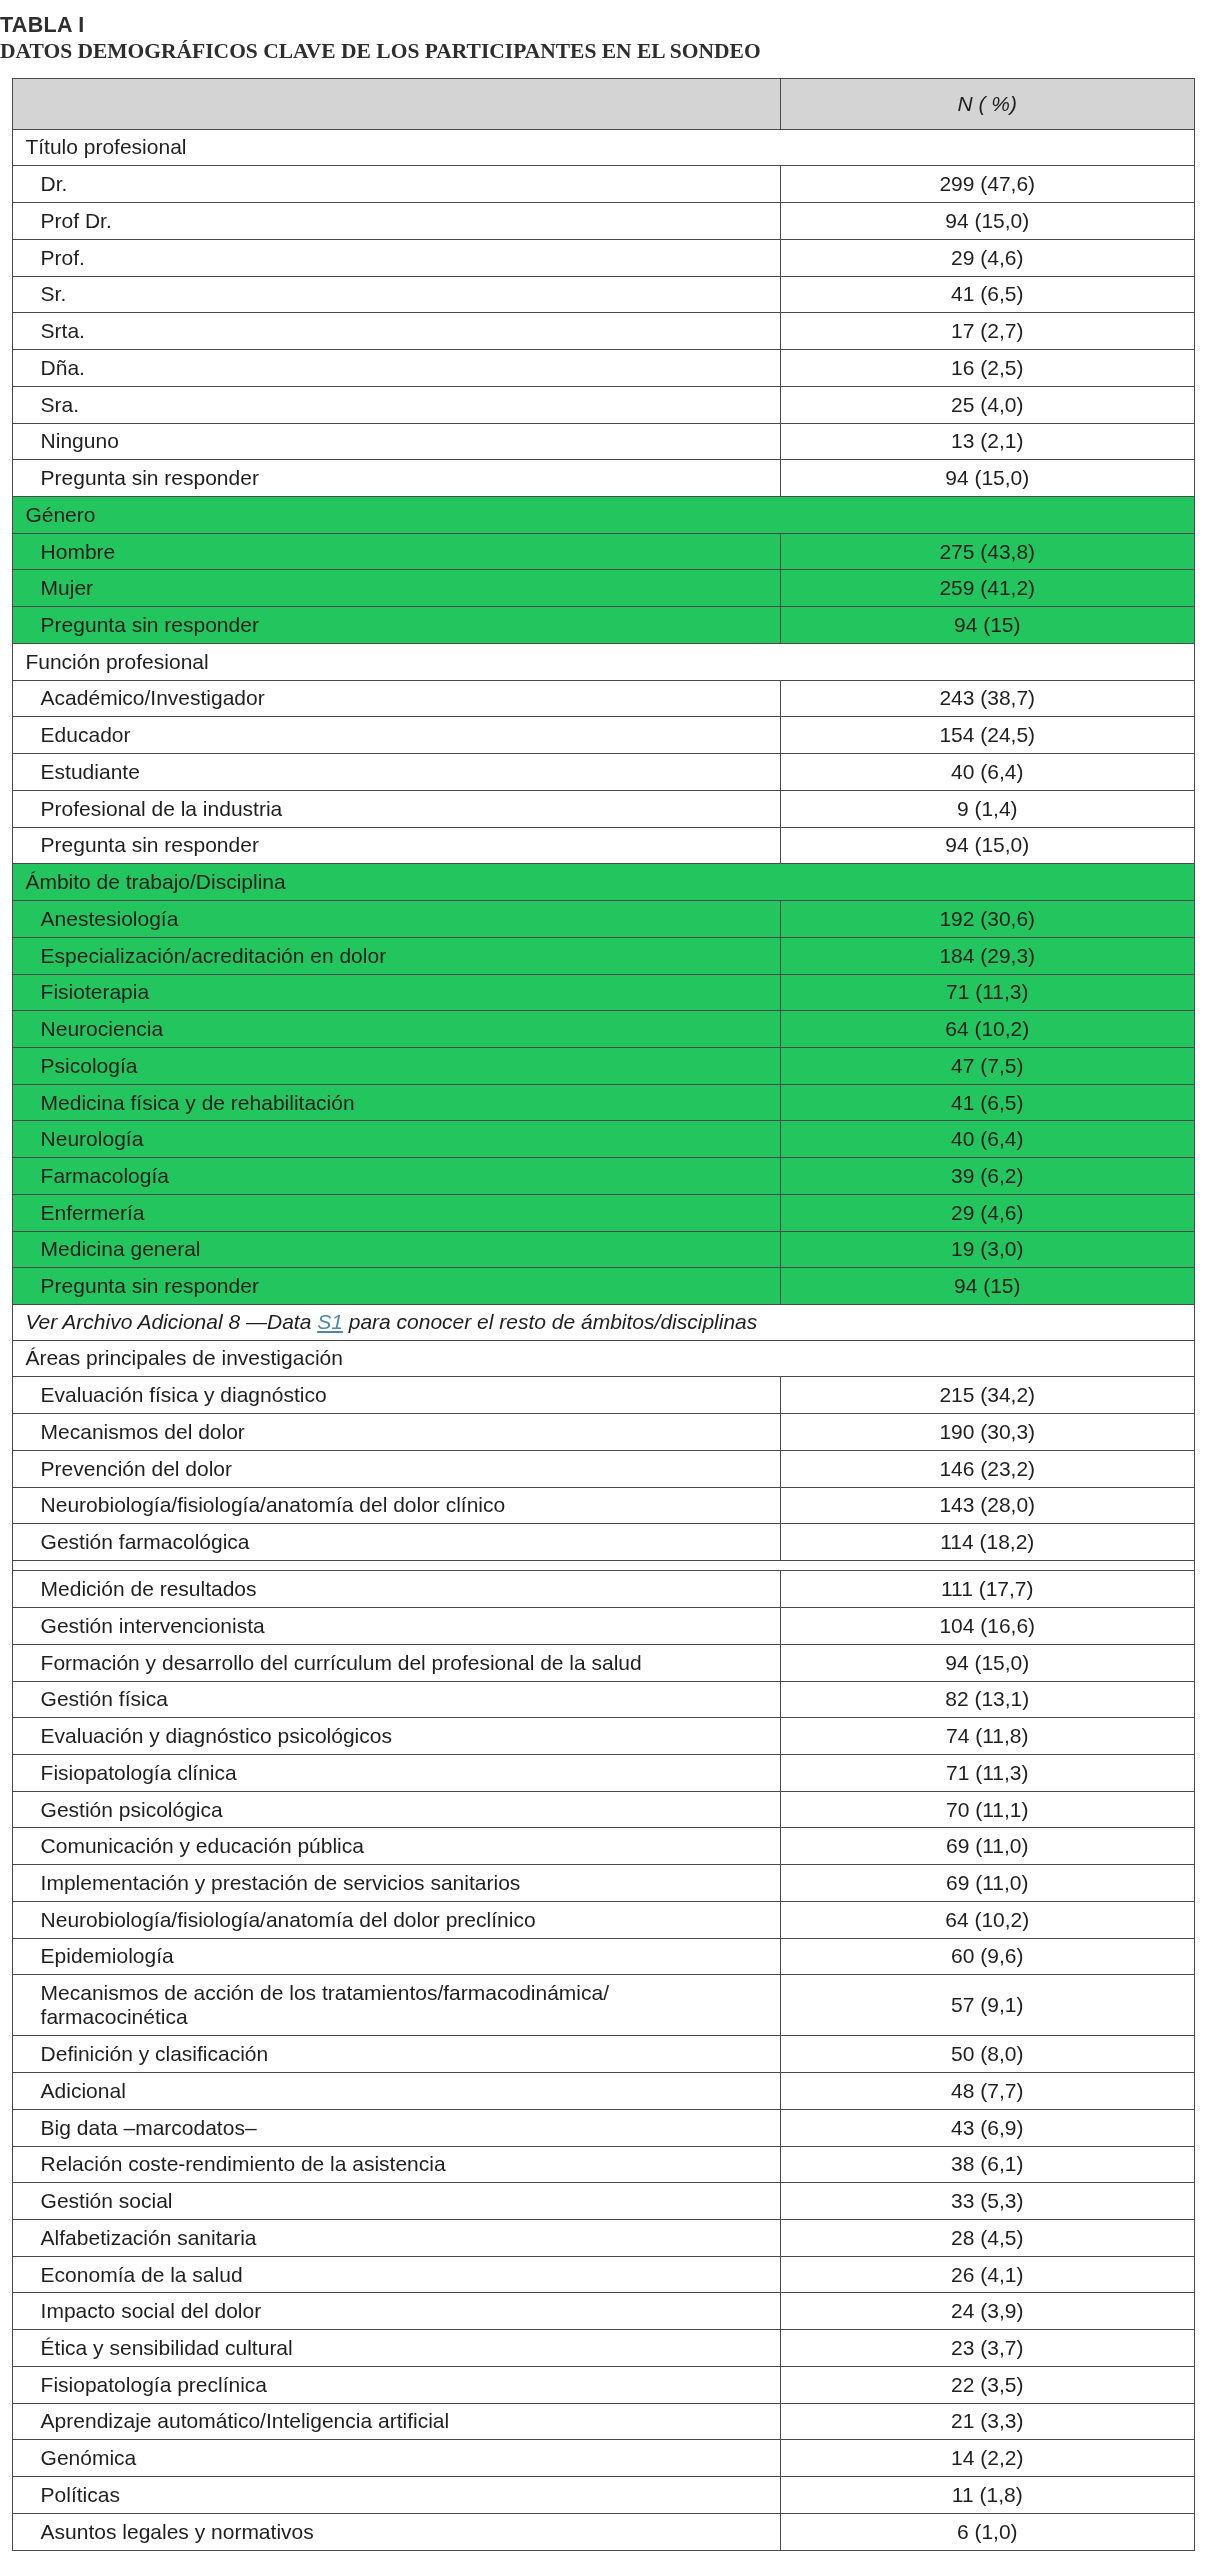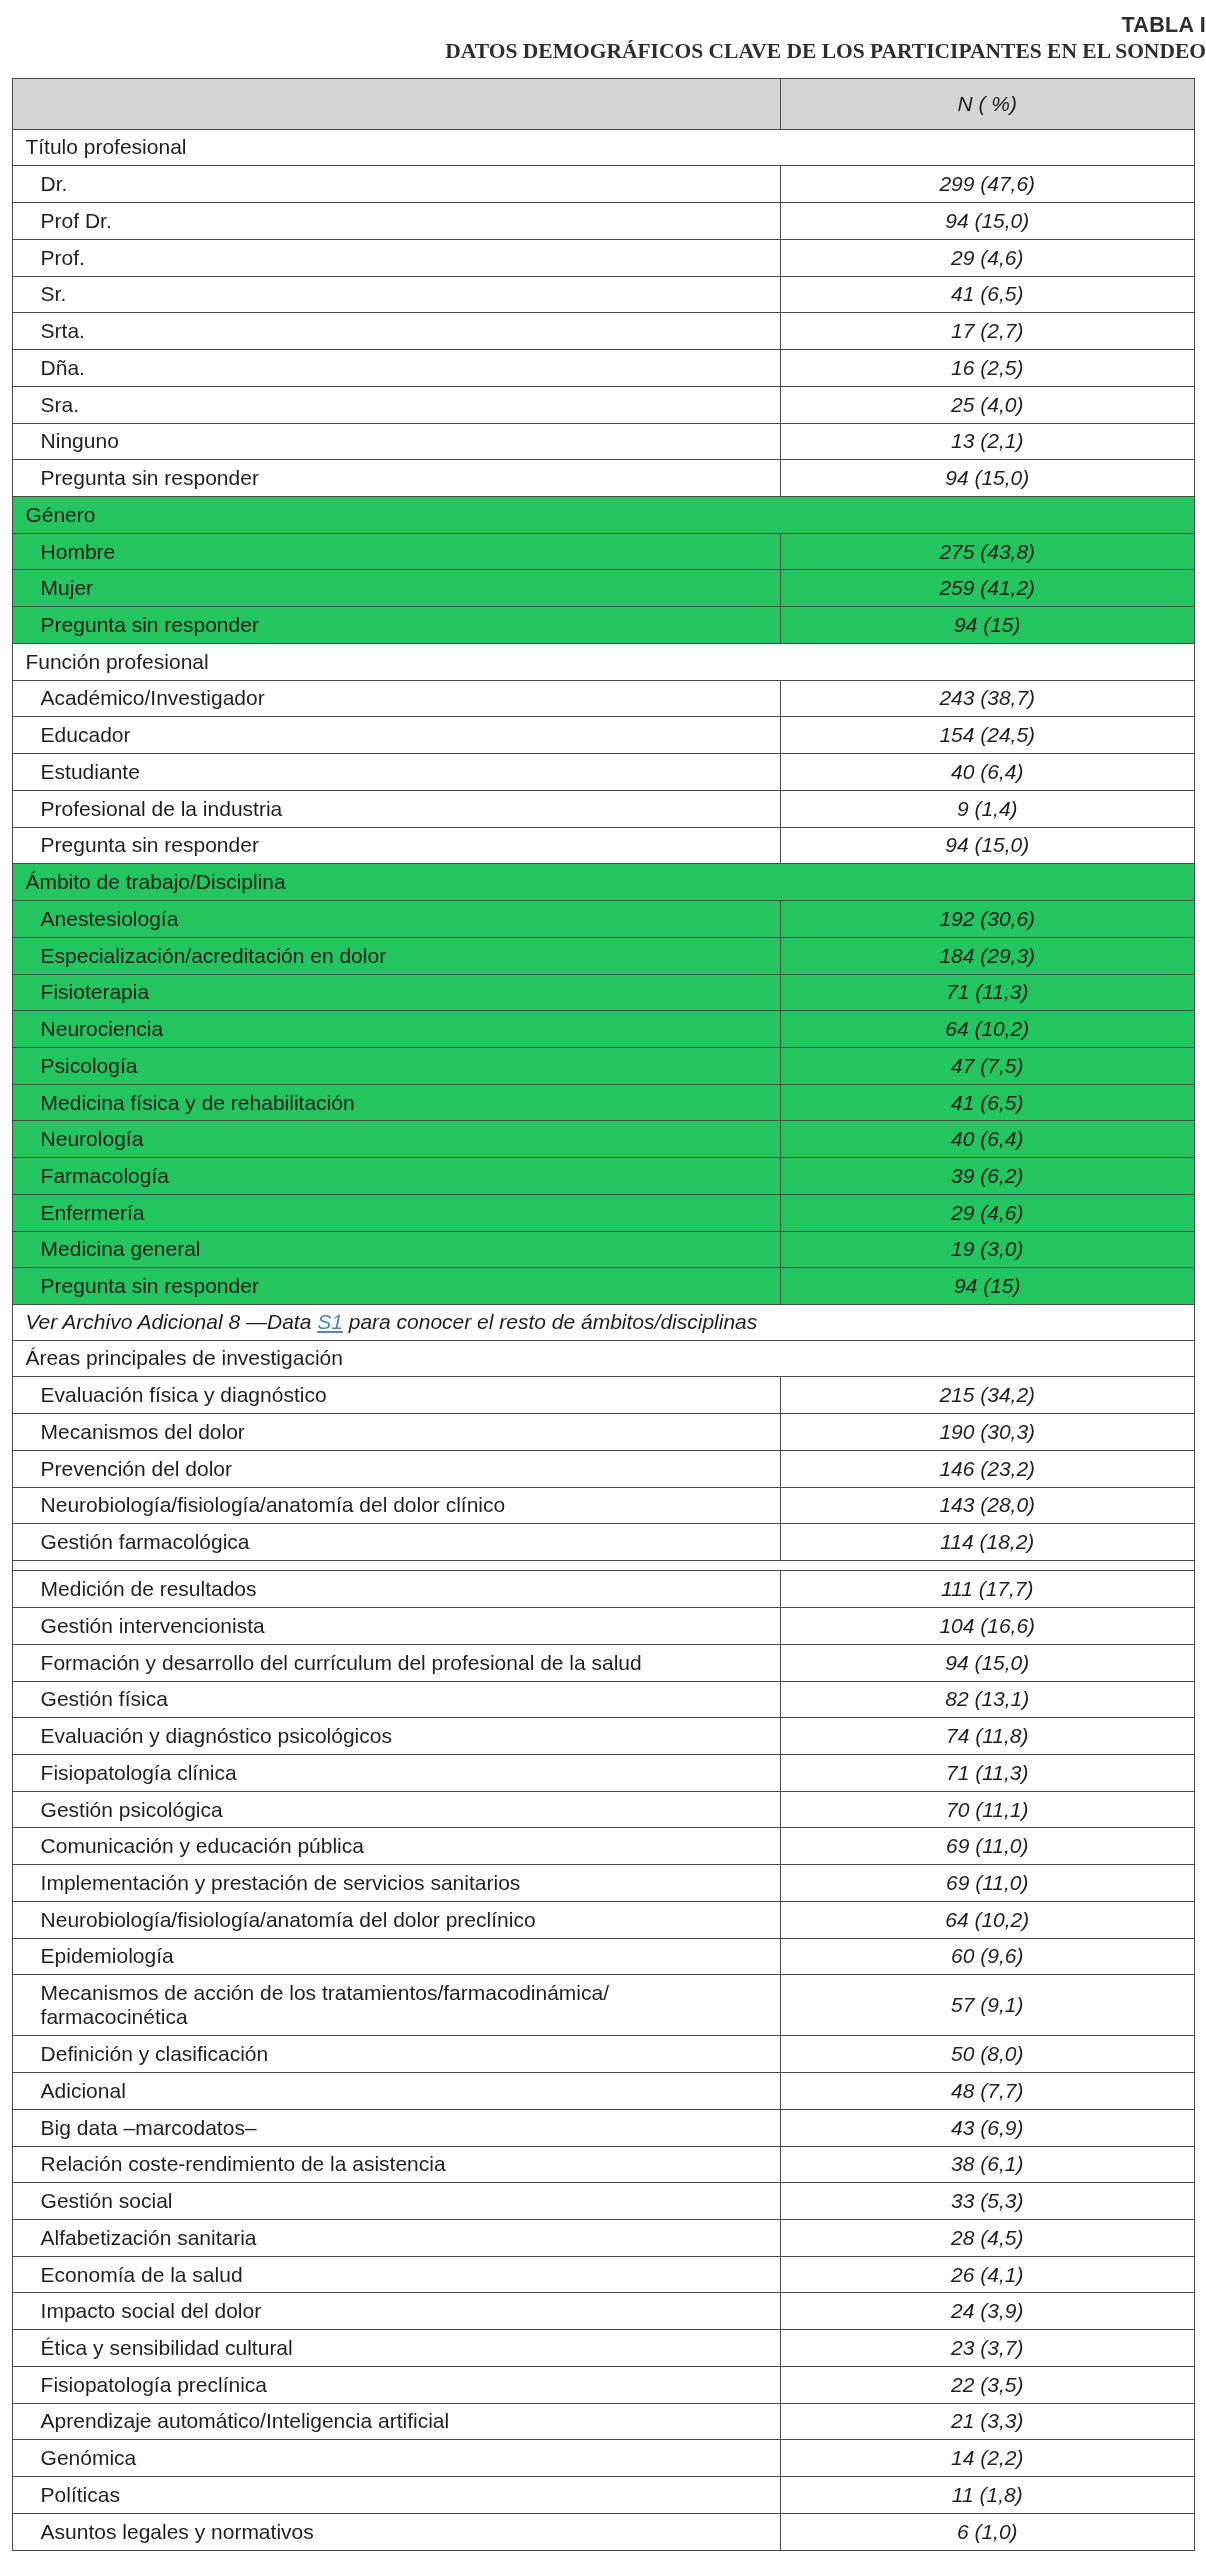--- a/index.html
+++ b/index.html
@@ -8,21 +8,21 @@
     background: #ffffff;
   }
   body {
     width: 1206px;
     min-height: 2576px;
     box-sizing: border-box;
     font-family: "Liberation Sans", sans-serif;
     color: #1f1f1f;
   }
   .title-block {
-    text-align: right;
+    text-align: left;
     padding: 11.6px 0 8.1px 0;
   }
   .title-line1 {
     font-weight: bold;
     font-size: 21.5px;
     line-height: 1.25;
     color: #2e2e2e;
     letter-spacing: 0.3px;
   }
   .title-line2 {
@@ -61,21 +61,20 @@
     text-align: left;
   }
   .label-cell {
     padding: 5.8px 9.3px 5.8px 28px;
     text-align: left;
     white-space: pre-line;
   }
   .value-cell {
     padding: 5.8px 4.6px;
     text-align: center;
-    font-style: italic;
   }
   tr.shaded td {
     background: #22c55e;
   }
   tr.spacer-row td {
     height: 9.3px;
     padding: 0;
     background: #ffffff;
   }
   .note-cell {

